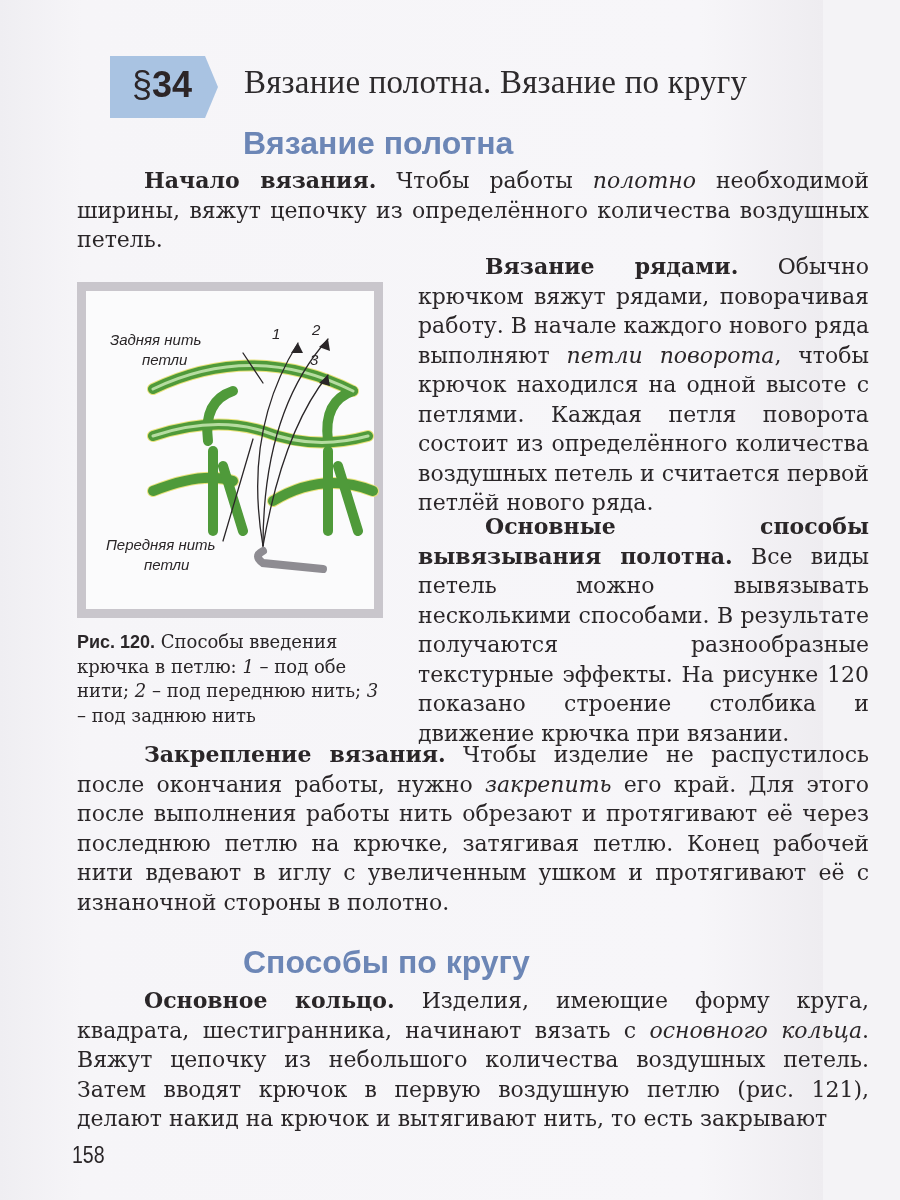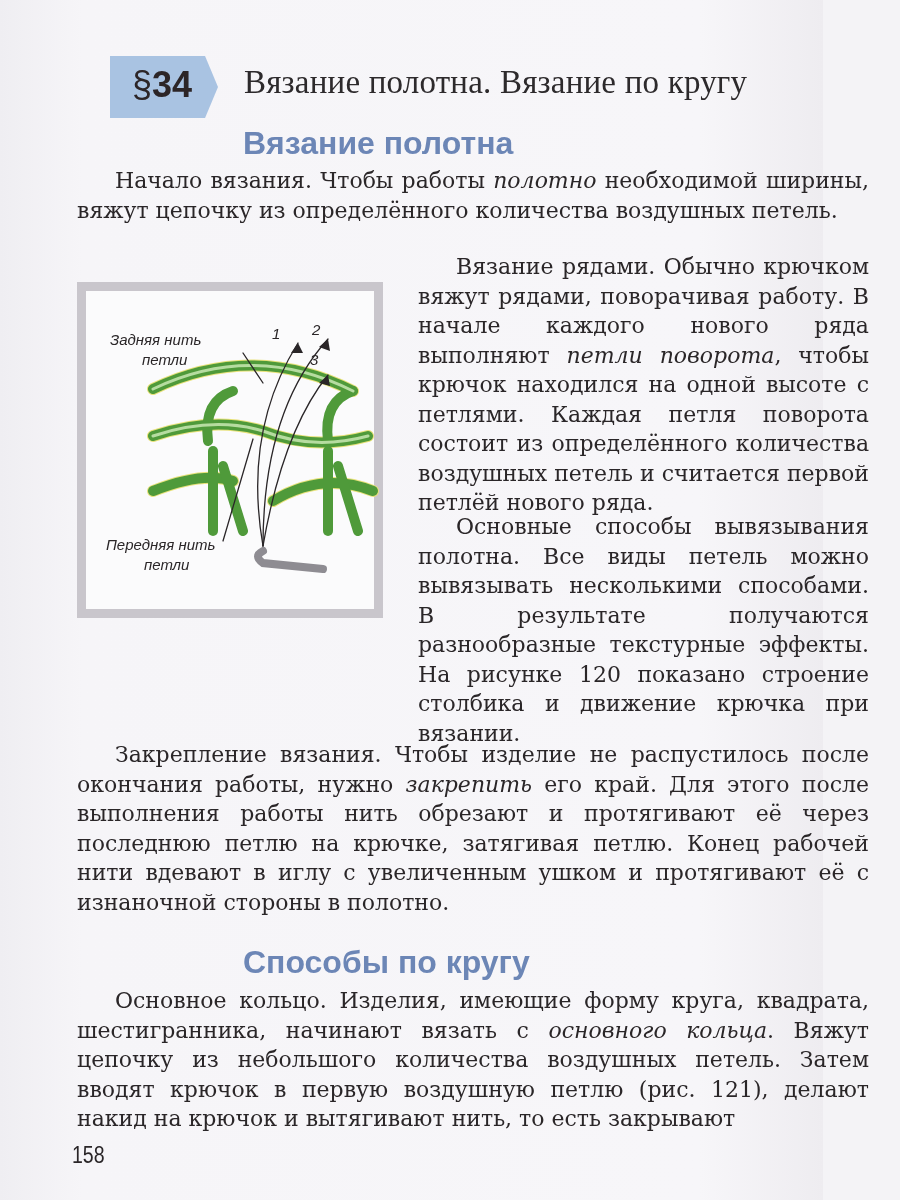--- a/index.html
+++ b/index.html
@@ -4,21 +4,21 @@
 <style>
   html,body{margin:0;padding:0;}
   body{width:900px;height:1200px;background:#f4f3f6;position:relative;overflow:hidden;font-family:"DejaVu Serif","Liberation Serif",serif;color:#2a2628;}
   .page{position:absolute;left:0;top:0;width:823px;height:1200px;background:linear-gradient(90deg,#efeef2 0%,#f6f5f8 10%,#f7f6f9 85%,#eeecf0 100%);}
   .badge{position:absolute;left:110px;top:56px;width:108px;height:62px;background:#a9c3e2;clip-path:polygon(0 0,88% 0,100% 50%,88% 100%,0 100%);}
   .badge-text{position:absolute;left:132px;top:64px;font-family:"Liberation Sans",sans-serif;font-size:36px;color:#2c2527;}
   .badge-text b{font-weight:bold;}
   .title{position:absolute;left:244px;top:64px;font-family:Liberation Serif, serif;font-size:33px;color:#2d2a2c;letter-spacing:0.2px;}
   .h2{position:absolute;font-family:"Liberation Sans",sans-serif;font-weight:bold;color:#6c86b6;font-size:32px;}
   .p{position:absolute;font-size:22px;line-height:29.5px;text-align:justify;}
-  b.rb{font-weight:normal;}
+  b.rb{font-weight:bold;margin-left:29px;}
   i{font-style:italic;}
   .fig{position:absolute;left:77px;top:282px;width:306px;height:336px;border:9px solid #c9c6cc;background:#fbfbfc;box-sizing:border-box;padding-left:27px;}
   .cap{position:absolute;left:77px;top:630px;width:310px;font-size:18px;line-height:24.5px;}
   .cap b{font-family:"Liberation Sans",sans-serif;font-weight:bold;}
   .pageno{position:absolute;left:72px;top:1142px;font-family:"Liberation Sans",sans-serif;font-size:23px;color:#2a2628;transform:scaleX(0.85);transform-origin:left;}
   .lbl{position:absolute;font-family:"Liberation Sans",sans-serif;font-style:italic;font-size:15px;color:#2a2628;}
 </style>
 </head>
 <body>
 
@@ -74,20 +74,21 @@
     </svg>
     <div class="lbl" style="left:24px;top:40px;">Задняя нить</div>
     <div class="lbl" style="left:56px;top:60px;">петли</div>
     <div class="lbl" style="left:20px;top:245px;">Передняя нить</div>
     <div class="lbl" style="left:58px;top:265px;">петли</div>
     <div class="lbl" style="left:186px;top:34px;">1</div>
     <div class="lbl" style="left:226px;top:30px;">2</div>
     <div class="lbl" style="left:224px;top:60px;">3</div>
   </div>
 
+  <div class="cap"><b>Рис. 120.</b><span> Способы введения крючка в петлю: </span><i>1</i><span> – под обе нити; </span><i>2</i><span> – под переднюю нить; </span><i>3</i><span> – под заднюю нить</span></div>
 
   <div class="p" style="left:418px;top:252px;width:451px;text-indent:38px;"><b class="rb">Вязание рядами.</b><span> Обычно крючком вяжут рядами, поворачивая работу. В начале каждого нового ряда выполняют </span><i>петли поворота</i><span>, чтобы крючок находился на одной высоте с петлями. Каждая петля поворота состоит из определённого количества воздушных петель и считается первой петлёй нового ряда.</span></div>
 
   <div class="p" style="left:418px;top:512px;width:451px;text-indent:38px;"><b class="rb">Основные способы вывязывания полотна.</b><span> Все виды петель можно вывязывать несколькими способами. В результате получаются разнообразные текстурные эффекты. На рисунке 120 показано строение столбика и движение крючка при вязании.</span></div>
 
   <div class="p" style="left:77px;top:740px;width:792px;text-indent:38px;"><b class="rb">Закрепление вязания.</b><span> Чтобы изделие не распустилось после окончания работы, нужно </span><i>закрепить</i><span> его край. Для этого после выполнения работы нить обрезают и протягивают её через последнюю петлю на крючке, затягивая петлю. Конец рабочей нити вдевают в иглу с увеличенным ушком и протягивают её с изнаночной стороны в полотно.</span></div>
 
   <div class="h2" style="left:243px;top:944px;">Способы по кругу</div>
 
   <div class="p" style="left:77px;top:986px;width:792px;text-indent:38px;"><b class="rb">Основное кольцо.</b><span> Изделия, имеющие форму круга, квадрата, шестигранника, начинают вязать с </span><i>основного кольца</i><span>. Вяжут цепочку из небольшого количества воздушных петель. Затем вводят крючок в первую воздушную петлю (рис. 121), делают накид на крючок и вытягивают нить, то есть закрывают</span></div>

